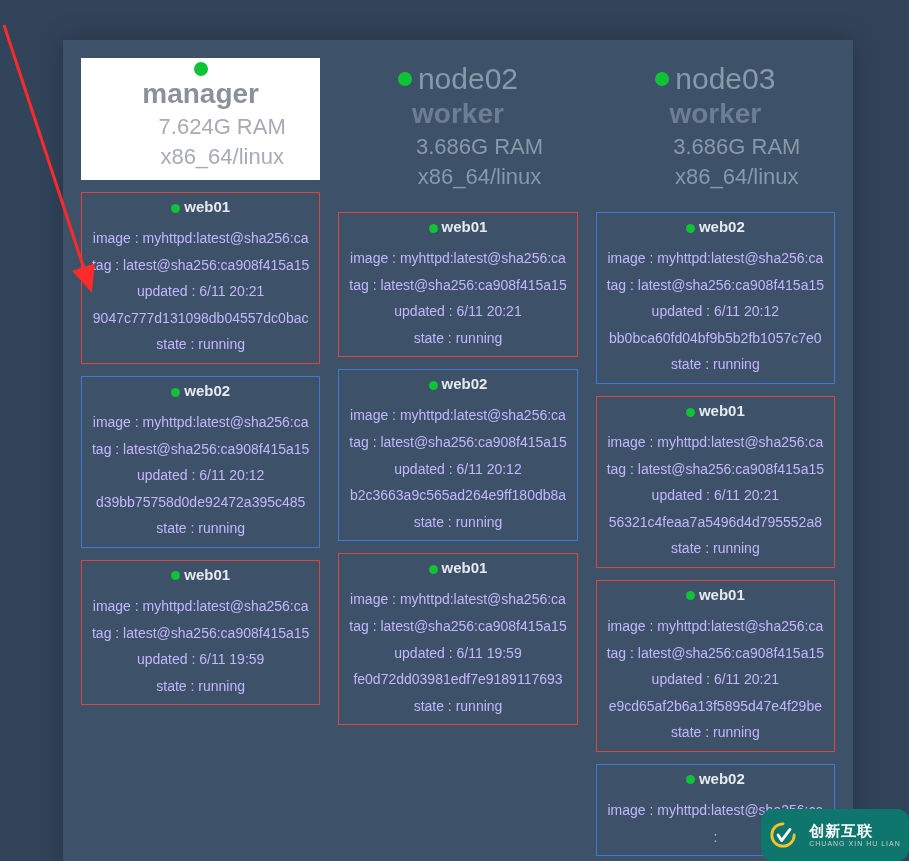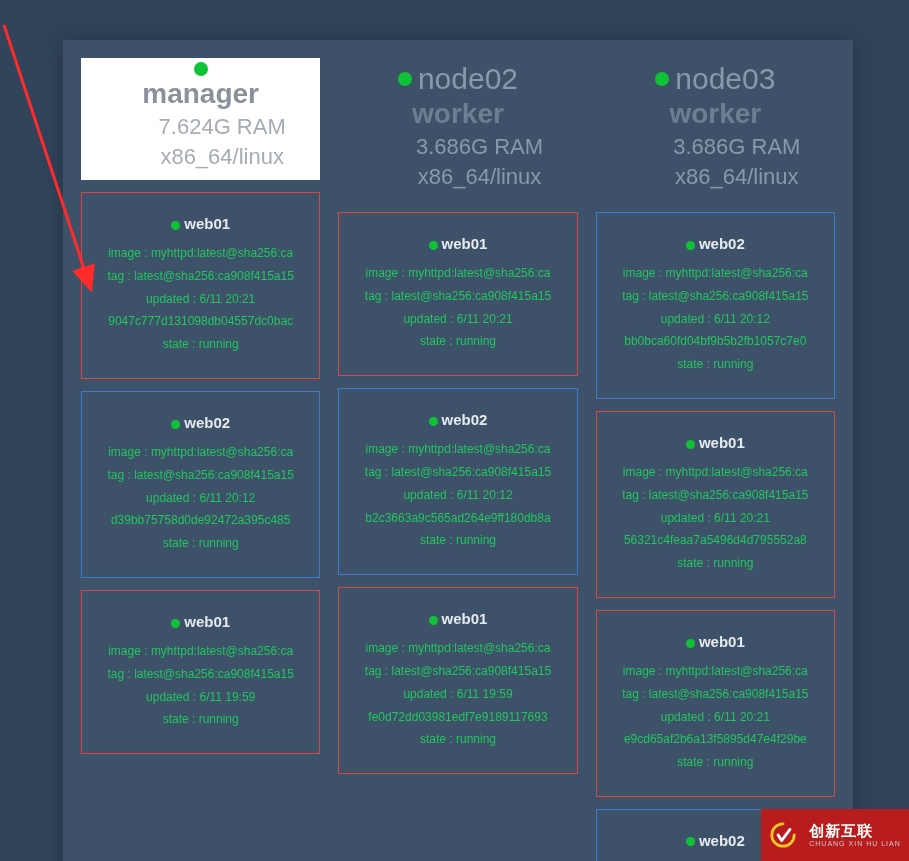--- a/index.html
+++ b/index.html
@@ -91,39 +91,39 @@
   .node-header.selected .node-arch {
     color: #a6abb4;
   }
   .node-header.selected .node-role {
     color: #8b919b;
   }
 
   .card {
     border: 1px solid;
     margin-top: 12px;
-    padding: 22px 6px;
+    padding: 5px 6px;
     text-align: center;
     color: #b7c3d1;
     overflow: hidden;
     white-space: nowrap;
   }
   .card.red  { border-color: #d84545; }
   .card.blue { border-color: #3d79cf; }
 
   .svc-title {
     font-size: 15px;
     font-weight: 700;
     color: #e6eaee;
     margin-bottom: 10px;
   }
   .svc-line {
-    font-size: 12px;
+    font-size: 14px;
     line-height: 1.9;
-    color: #22c55e;
+    color: #c4b5fd;
     overflow: hidden;
   }
 
   
   .arrow {
     position: absolute;
     left: -10px;
     top: 15px;
     width: 130px;
     height: 290px;
@@ -131,27 +131,28 @@
     z-index: 30;
   }
 
   
   .brand {
     position: absolute;
     right: 0;
     bottom: 0;
     width: 148px;
     height: 52px;
-    background: #b91c1c;
+    background: #0f766e;
     color: #fff;
     display: flex;
     align-items: center;
     justify-content: center;
     gap: 12px;
     z-index: 40;
+    border-radius: 12px;
   }
   .brand-logo {
     width: 28px;
     height: 28px;
   }
   .brand-txt-zh {
     font-size: 15px;
     font-weight: 700;
     letter-spacing: 1px;
     line-height: 1;

